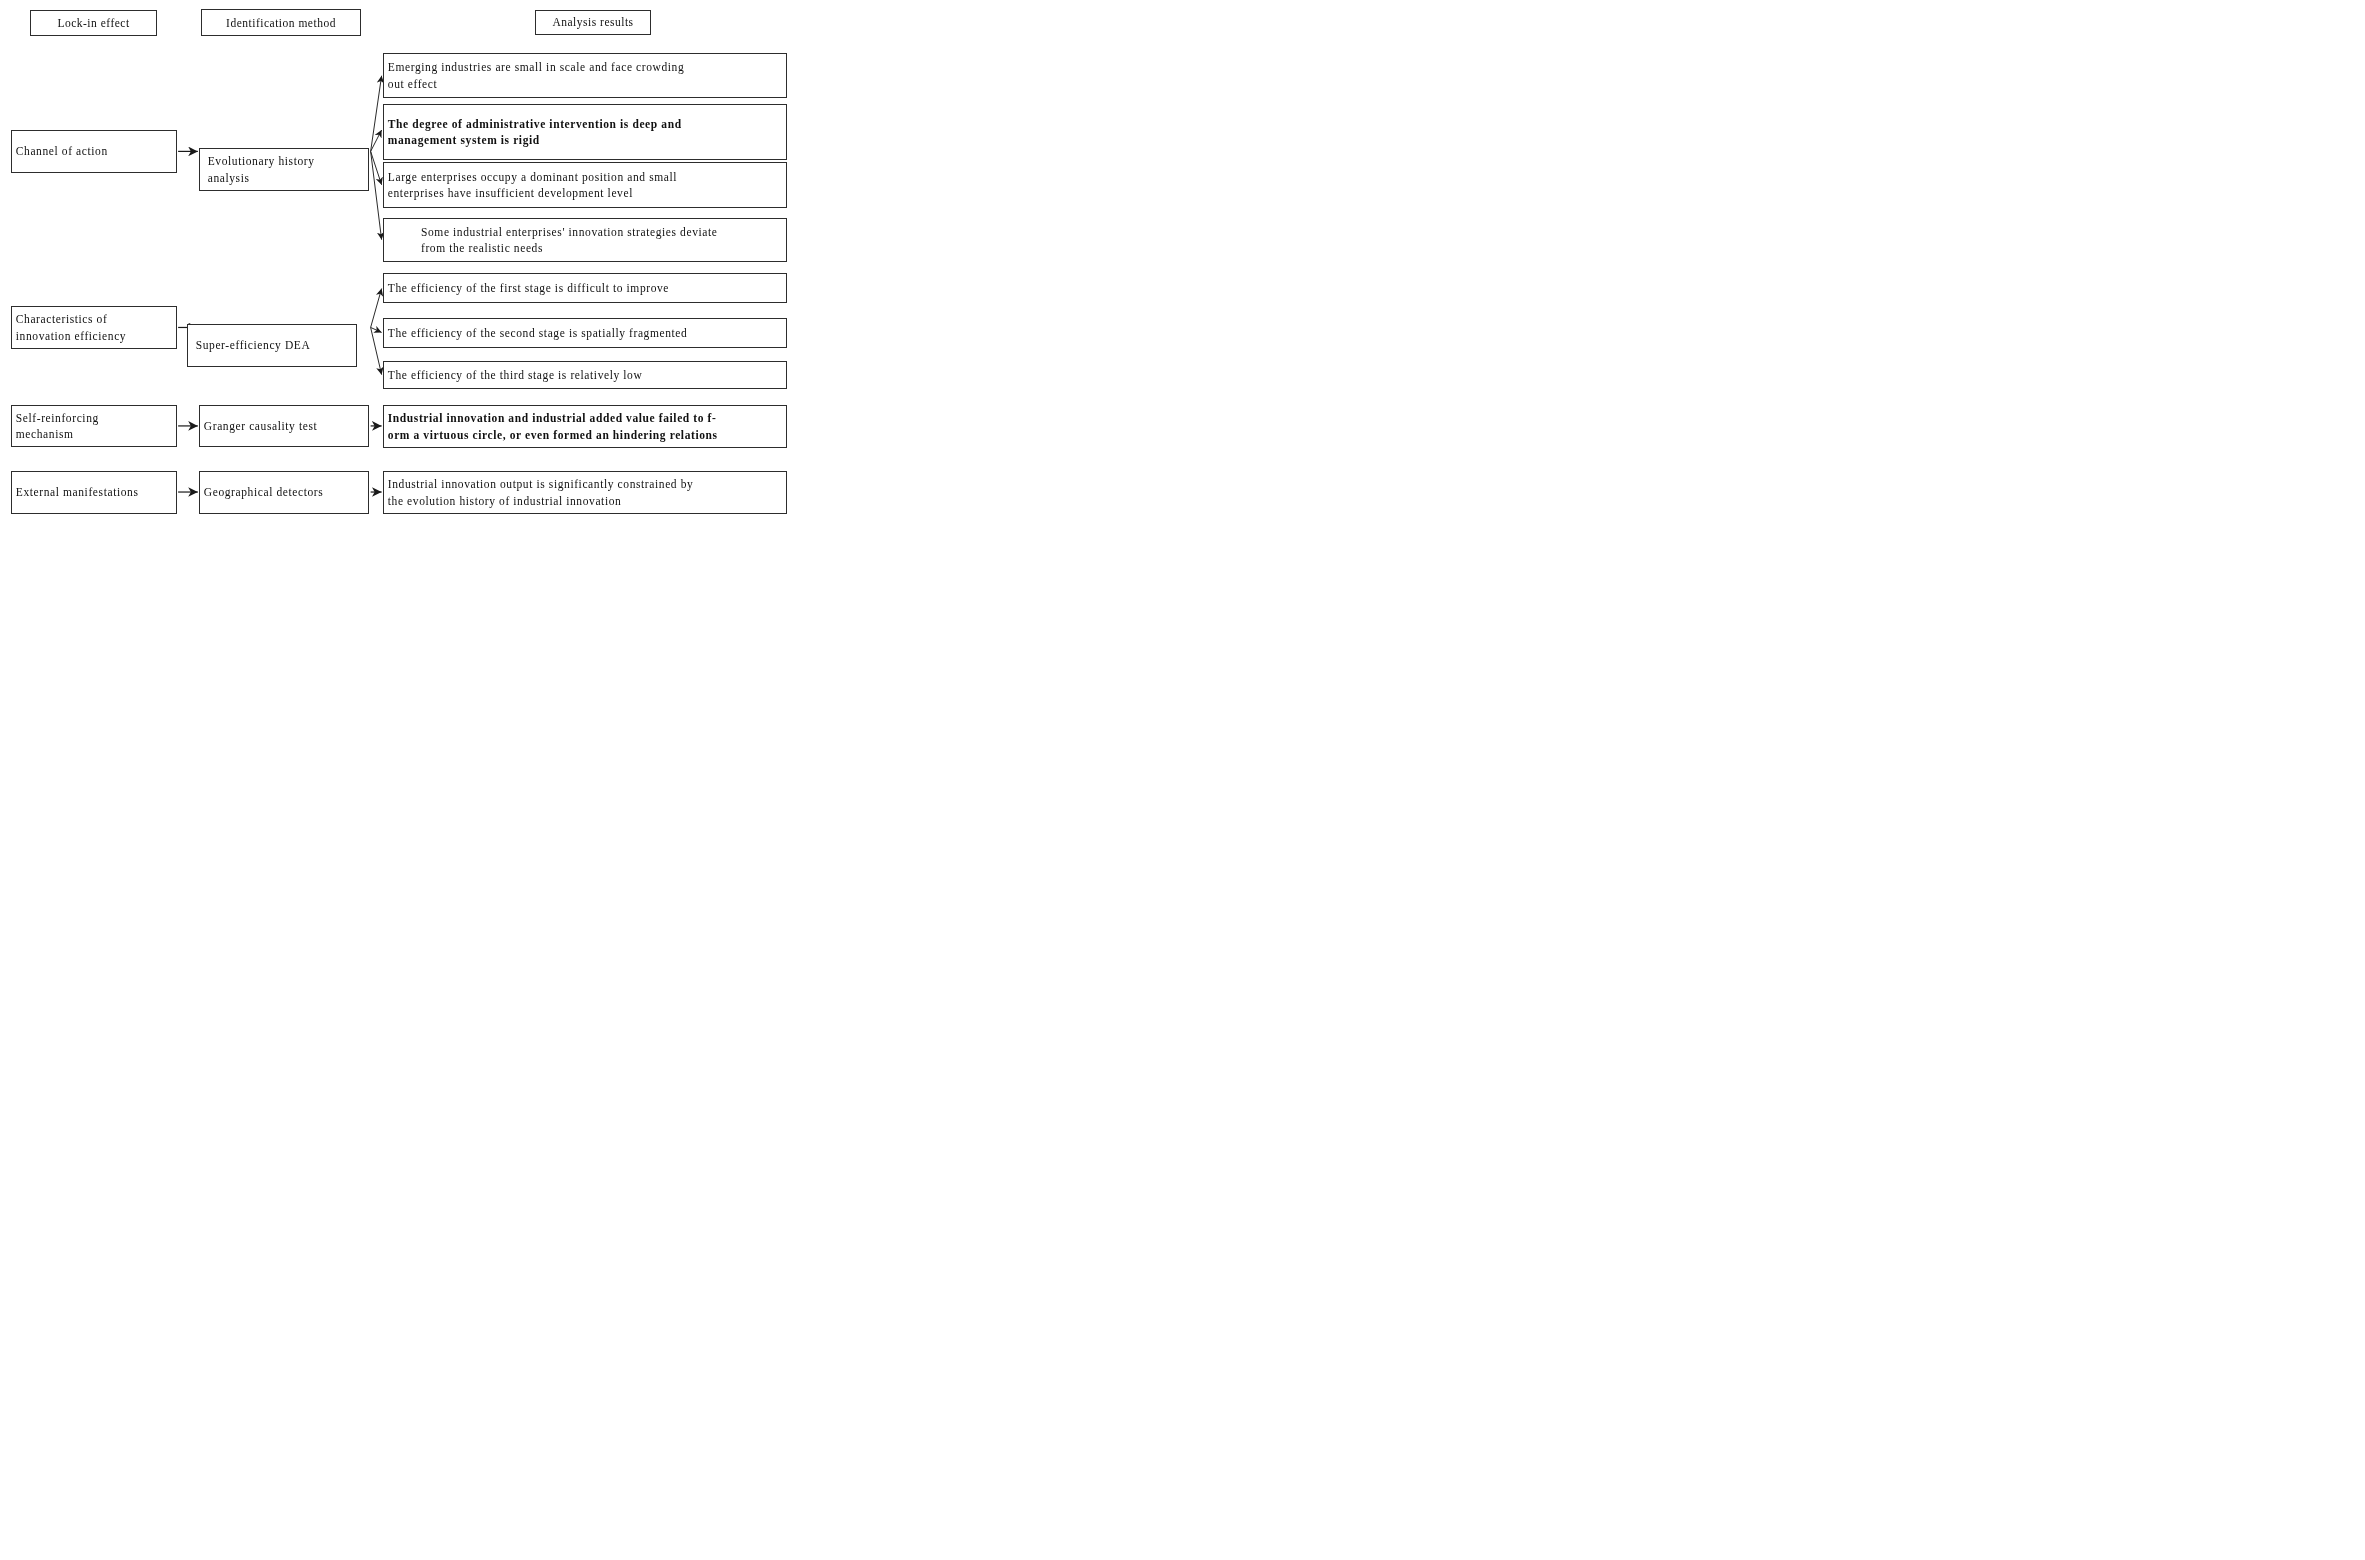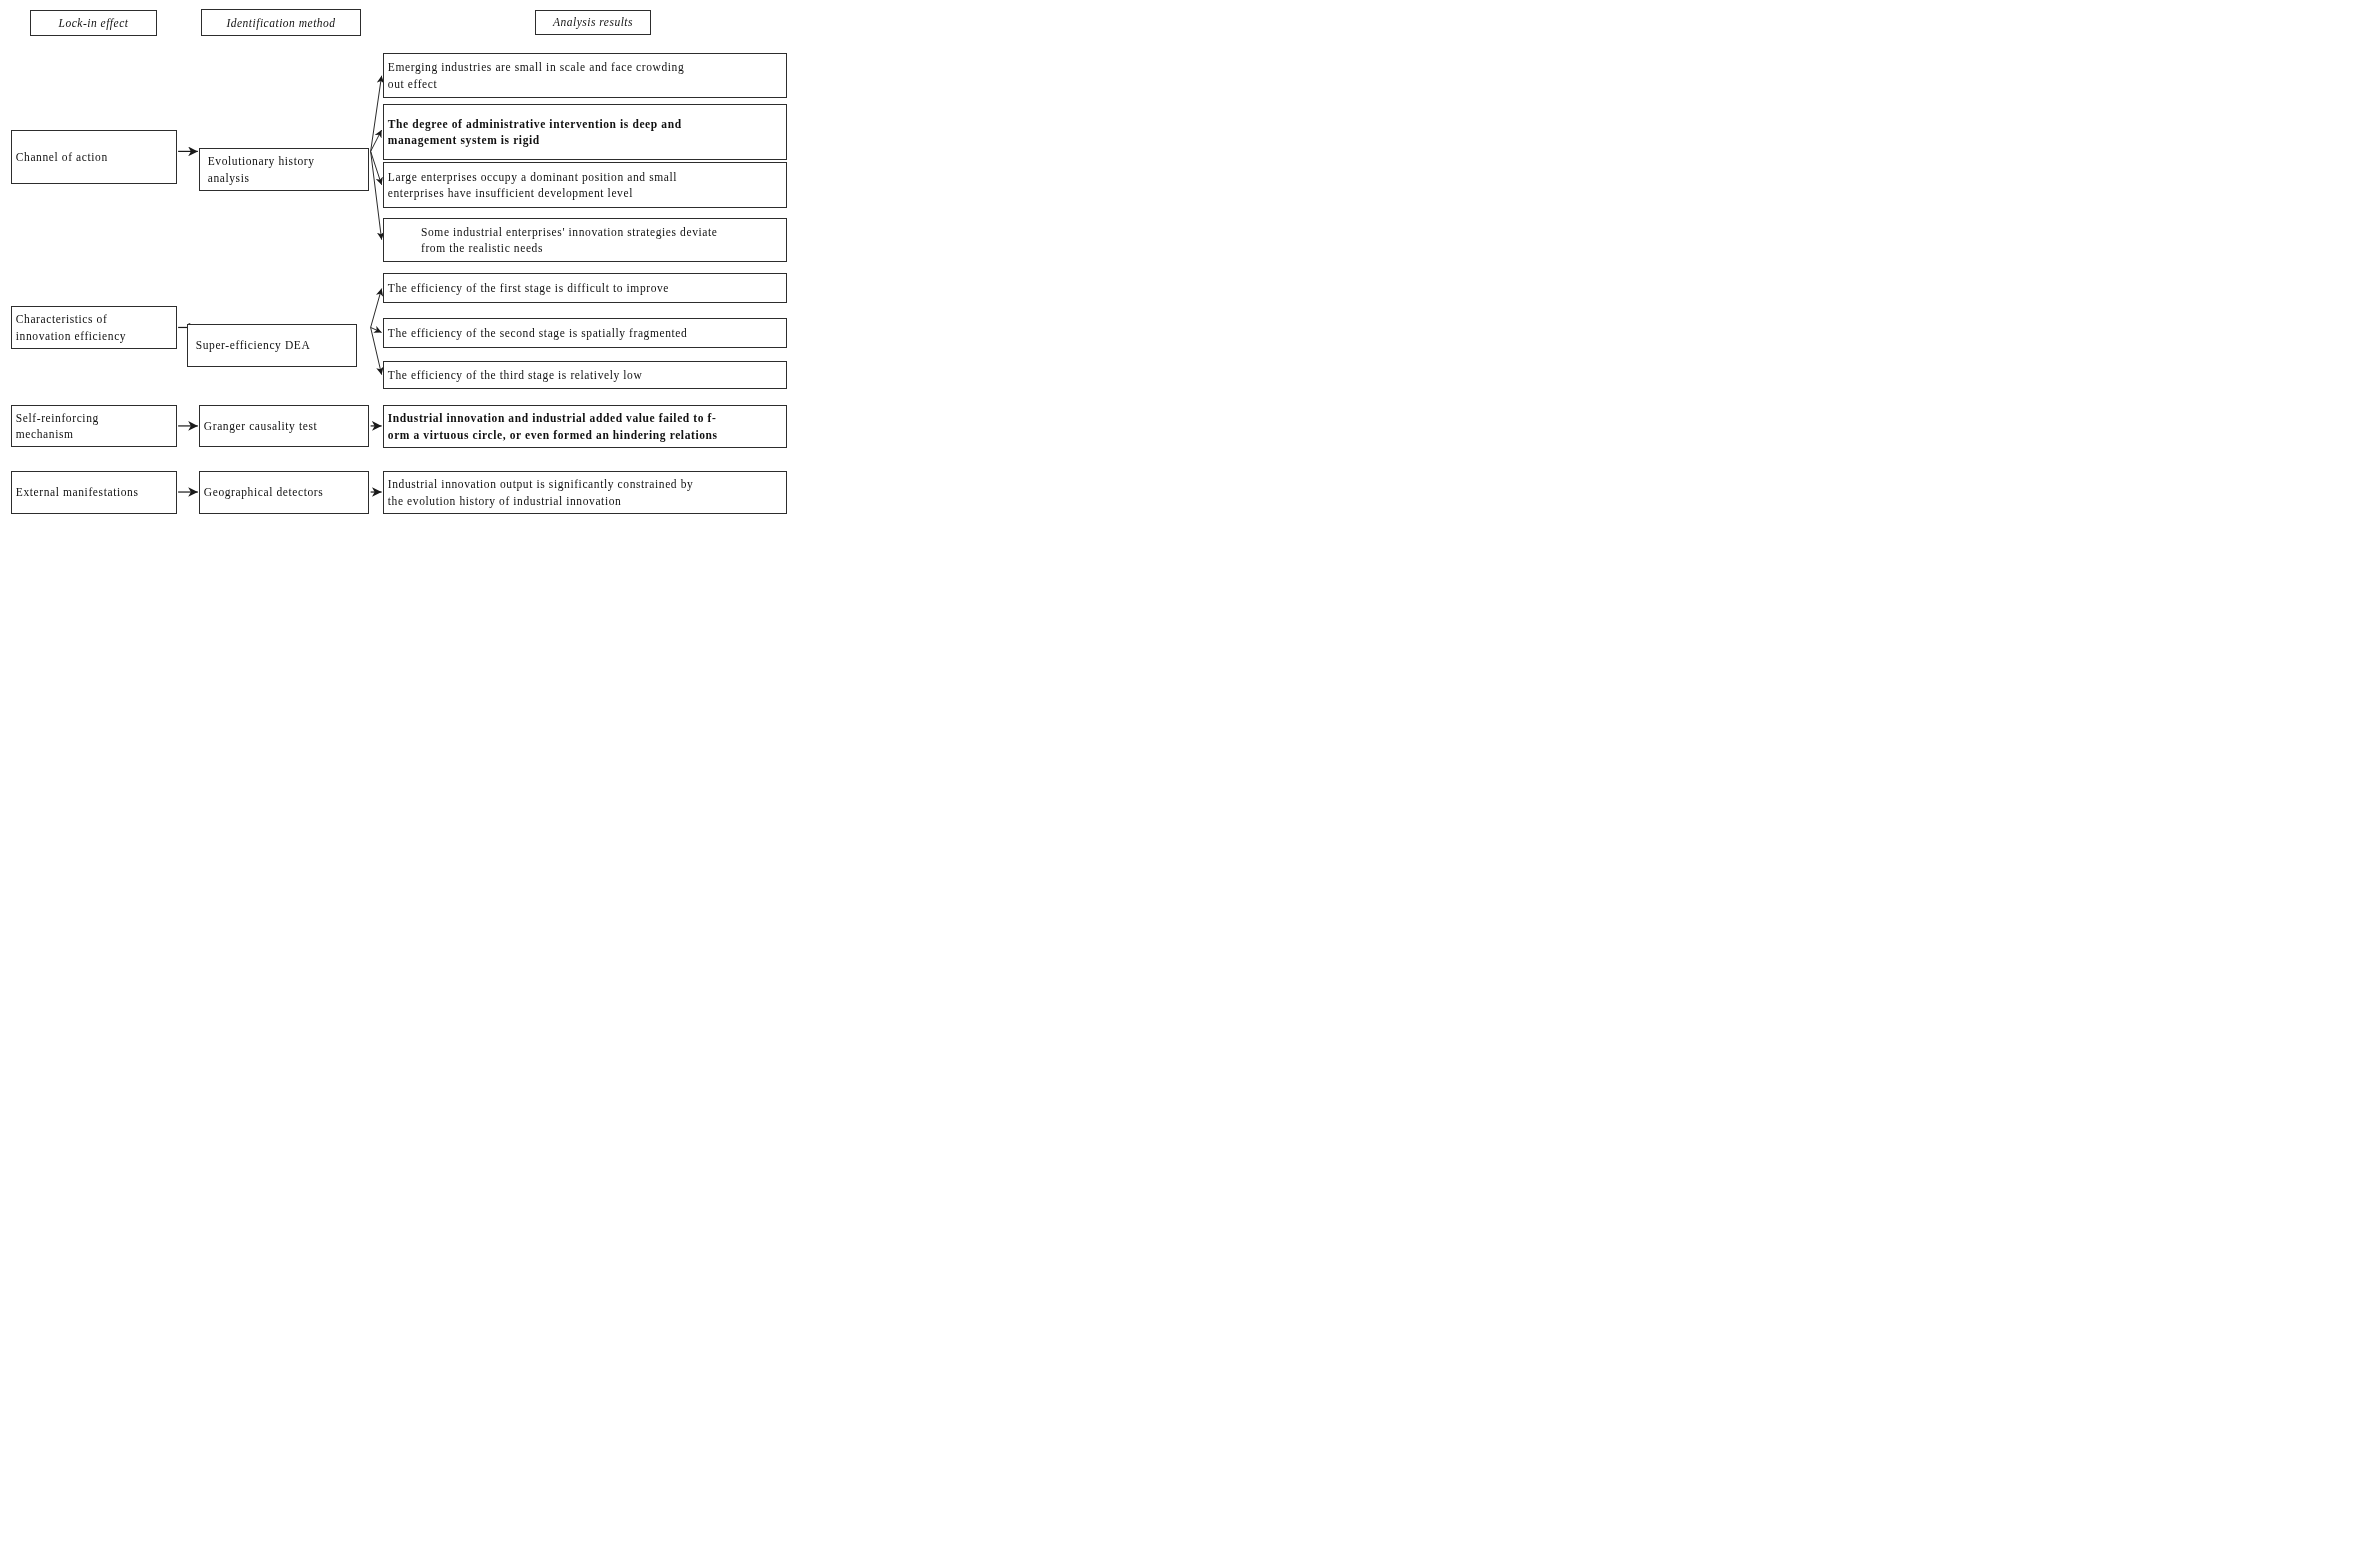--- a/index.html
+++ b/index.html
@@ -28,21 +28,20 @@
     font-size: 11.5px;
     line-height: 1.42;
     letter-spacing: 0.6px;
     white-space: pre-line;
     z-index: 2;
   }
   .box.header {
     justify-content: center;
     text-align: center;
     letter-spacing: 0.5px;
-    font-style: italic;
   }
   .pad-sm { padding: 1.1px 3.3px 1.1px 3.8px; }
   .pad-md { padding: 1.1px 3.3px 1.1px 7.7px; margin-top: 18px; }
   #arrow-layer {
     position: absolute;
     left: 0;
     top: 0;
     z-index: 1;
   }
 </style>
@@ -73,21 +72,21 @@
     <line x1="675" y1="597" x2="695" y2="683" stroke="#1a1a1a" stroke-width="1.7" marker-end="url(#ah)"></line>
 
     <line x1="675" y1="776.5" x2="695" y2="776.5" stroke="#1a1a1a" stroke-width="2.2" marker-end="url(#ah)"></line>
     <line x1="675" y1="897" x2="695" y2="897" stroke="#1a1a1a" stroke-width="2.2" marker-end="url(#ah)"></line>
   </svg>
 
   <div class="box header" style="left:30px; top:10px; width:127px; height:26px;">Lock-in effect</div>
   <div class="box header" style="left:201px; top:9.3px; width:160px; height:27px;">Identification method</div>
   <div class="box header" style="left:535px; top:10px; width:116px; height:25px;">Analysis results</div>
 
-  <div class="box pad-sm" style="left:11px; top:130px; width:166px; height:54px;">Channel of action</div>
+  <div class="box pad-sm" style="left:11px; top:130px; width:166px; height:43px;">Channel of action</div>
   <div class="box pad-sm" style="left:11px; top:306px; width:166px; height:43px;">Characteristics of
 innovation efficiency</div>
   <div class="box pad-sm" style="left:11px; top:405px; width:166px; height:42px;">Self-reinforcing
 mechanism</div>
   <div class="box pad-sm" style="left:11px; top:471px; width:166px; height:43px;">External manifestations</div>
 
   <div class="box pad-md" style="left:199px; top:130px; width:170px; height:43px;">Evolutionary history
 analysis</div>
   <div class="box pad-md" style="left:187px; top:306px; width:170px; height:43px;">Super-efficiency DEA</div>
   <div class="box pad-sm" style="left:199px; top:405px; width:170px; height:42px;">Granger causality test</div>

